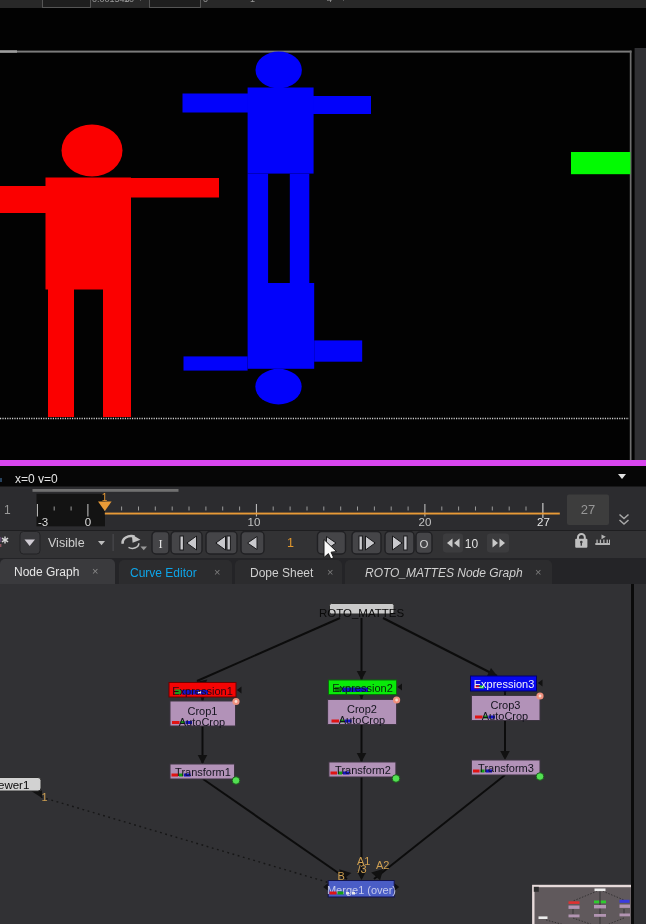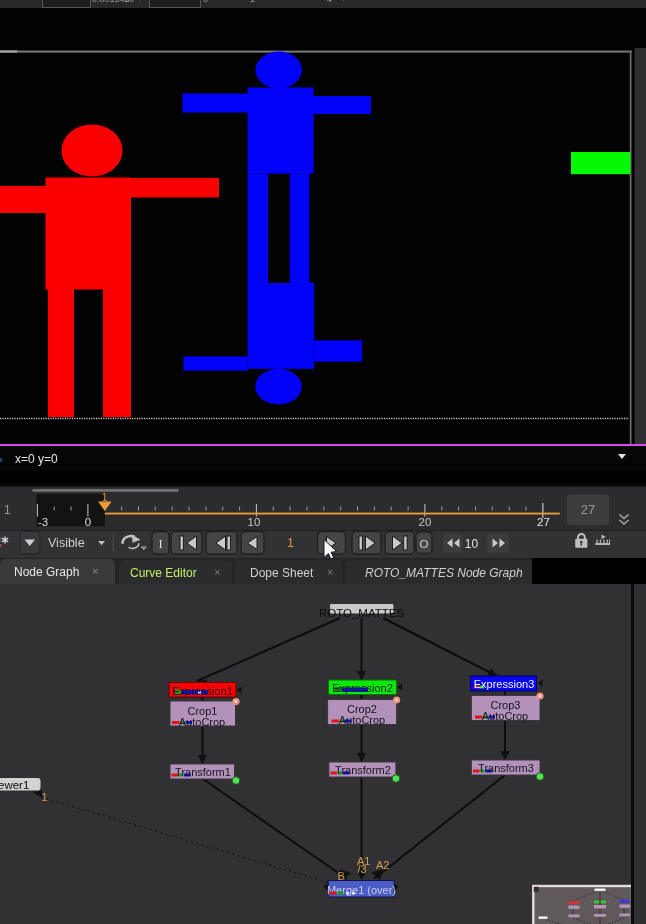--- a/index.html
+++ b/index.html
@@ -50,21 +50,21 @@
     <ellipse cx="278.5" cy="378.6" rx="23.2" ry="17.8"></ellipse>
   </g>
 
   <rect x="571" y="144" width="59.3" height="22.2" fill="#02fa02"></rect>
 
   <line x1="0" y1="410.5" x2="629" y2="410.5" stroke="#cdcdcd" stroke-width="1.5" stroke-dasharray="1.2,1.2"></line>
 
   <rect x="634.6" y="40" width="11.4" height="412" fill="#303033"></rect>
 </svg>
 
-<div class="abs" style="left:0;top:444px;width:646px;height:26.5px;background:#060606;border-top:2px solid #d946ef;box-sizing:border-box;">
+<div class="abs" style="left:0;top:460px;width:646px;height:26.5px;background:#060606;border-top:6px solid #d946ef;box-sizing:border-box;">
   <div class="abs" style="left:15px;top:6px;color:#e4e4e4;font-size:12px;">x=0&nbsp;y=0</div>
     <div class="abs" style="left:0;top:12px;width:1.5px;height:4px;background:#26425e;"></div>
   <div class="abs" style="left:618px;top:8px;width:0;height:0;border-left:4.8px solid transparent;border-right:4.8px solid transparent;border-top:5.2px solid #e2e2e2;"></div>
 </div>
 
 <svg class="abs" style="left:0;top:483px;" width="646" height="47" viewBox="0 0 646 47">
   <rect x="0" y="0" width="646" height="47" fill="#2c2c2f"></rect>
   <rect x="0" y="0" width="646" height="3.5" fill="#060606"></rect>
   <text x="4" y="31" font-size="12" fill="#999">1</text>
   <rect x="32.5" y="6" width="146" height="2.8" fill="#707070"></rect>
@@ -184,26 +184,26 @@
     <rect x="596.4" y="9.6" width="1.3" height="3.6"></rect>
     <rect x="599.8" y="9.6" width="1.3" height="3.6"></rect>
     <rect x="603.2" y="9.6" width="1.3" height="3.6"></rect>
     <rect x="606.6" y="9.6" width="1.3" height="3.6"></rect>
     <rect x="609" y="9.6" width="1" height="3.6"></rect>
     <path d="M 601.5 4.5 L 601.5 9.2 L 605.8 6.8 Z"></path>
   </g>
   <path d="M 324 9.5 L 324 27.5 L 328.4 23.6 L 330.8 29 L 333.6 27.6 L 331.1 22.2 L 336.6 21.6 Z" fill="#fafafa" stroke="#1a1a1a" stroke-width="1"></path>
 </svg>
 
-<div class="abs" style="left:0;top:558px;width:532px;height:26px;background:#242427;overflow:hidden;">
+<div class="abs" style="left:0;top:558px;width:646px;height:26px;background:#242427;overflow:hidden;">
   <div class="abs" style="left:0;top:1px;width:115px;height:25px;background:#3a3a3d;border-radius:5px 5px 0 0;"></div>
   <div class="abs" style="left:14px;top:7px;font-size:12px;color:#e6e6e6;">Node Graph</div>
   <div class="abs" style="left:92px;top:7px;font-size:11px;color:#8a8a8a;">×</div>
   <div class="abs" style="left:118.5px;top:2px;width:113px;height:24px;background:#2c2c2e;border-radius:5px 5px 0 0;"></div>
-  <div class="abs" style="left:130px;top:8px;font-size:12px;color:#bef264;">Curve Editor</div>
+  <div class="abs" style="left:130px;top:8px;font-size:12px;color:#0ea5e9;">Curve Editor</div>
   <div class="abs" style="left:214px;top:8px;font-size:11px;color:#7d7d7d;">×</div>
   <div class="abs" style="left:234.5px;top:2px;width:107px;height:24px;background:#2c2c2e;border-radius:5px 5px 0 0;"></div>
   <div class="abs" style="left:250px;top:8px;font-size:12px;color:#d0d0d0;">Dope Sheet</div>
   <div class="abs" style="left:327px;top:8px;font-size:11px;color:#7d7d7d;">×</div>
   <div class="abs" style="left:345px;top:2px;width:207px;height:24px;background:#2c2c2e;border-radius:5px 5px 0 0;"></div>
   <div class="abs" style="left:365px;top:8px;font-size:12px;color:#d0d0d0;font-style:italic;">ROTO_MATTES Node Graph</div>
   <div class="abs" style="left:535px;top:8px;font-size:11px;color:#7d7d7d;">×</div>
 </div>
 
 <svg id="ng" class="abs" style="left:0;top:584px;" width="646" height="340" viewBox="0 0 646 340">

